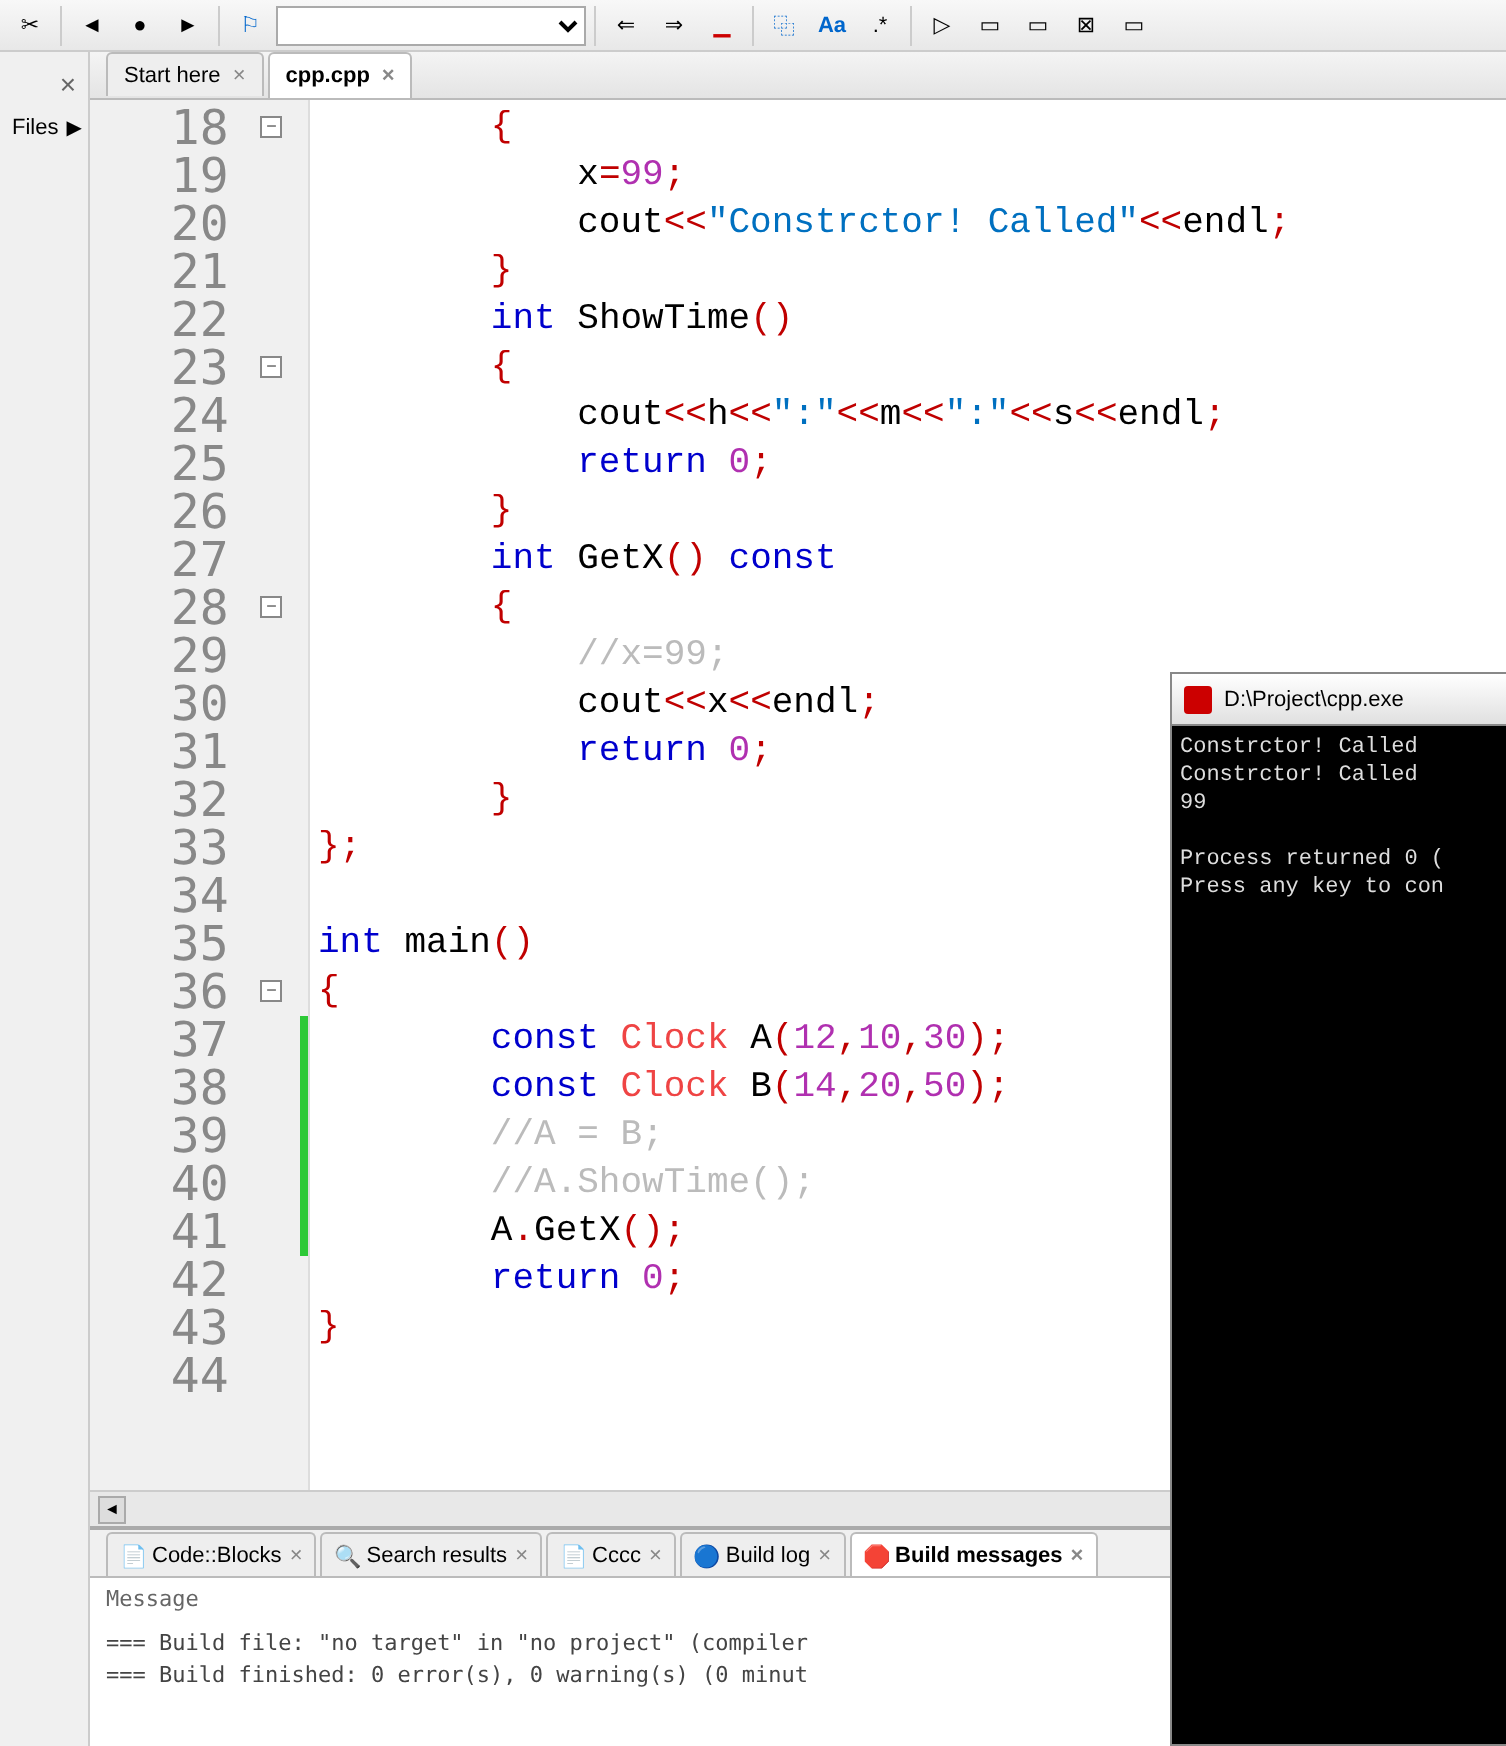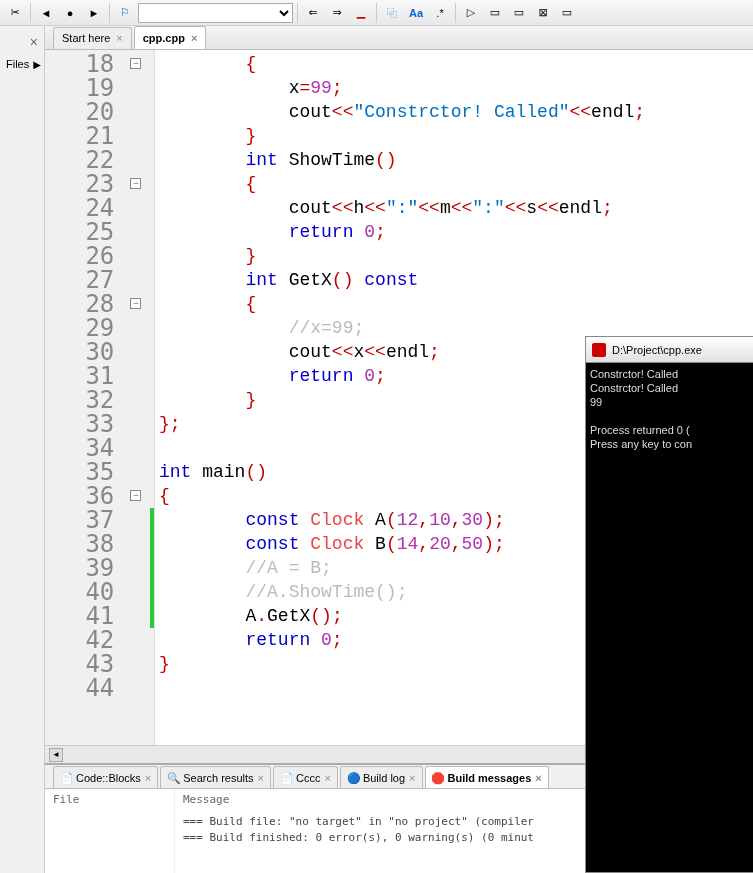--- a/index.html
+++ b/index.html
@@ -6,21 +6,21 @@
 body { font-family: Tahoma, sans-serif; font-size: 11px; background: #f0f0f0; overflow: hidden; width: 753px; height: 873px; position: relative; }
 .toolbar { background: linear-gradient(#f8f8f8, #e8e8e8); border-bottom: 1px solid #ccc; height: 26px; display: flex; align-items: center; padding: 0 4px; gap: 2px; }
 .tb-btn { width: 22px; height: 22px; display: flex; align-items: center; justify-content: center; border: 1px solid transparent; cursor: pointer; }
 .tb-sep { width: 1px; height: 20px; background: #ccc; margin: 0 2px; }
 .tb-combo { width: 155px; height: 20px; border: 1px solid #aaa; background: #fff; font-size: 11px; }
 .left-panel { position: absolute; left: 0; top: 26px; width: 45px; bottom: 0; background: #f0f0f0; border-right: 1px solid #ccc; }
 .left-close { position: absolute; top: 8px; right: 6px; font-family: Arial; font-size: 14px; color: #666; cursor: pointer; }
 .left-item { position: absolute; top: 32px; left: 6px; font-size: 11px; display: flex; align-items: center; gap: 4px; cursor: pointer; }
 .left-arrow { font-size: 10px; }
 .main-area { position: absolute; left: 45px; top: 26px; right: 0; bottom: 110px; display: flex; flex-direction: column; background: #fff; }
-.tab-bar { height: 24px; background: linear-gradient(#f4f4f4, #e4e4e4); border-bottom: 1px solid #bbb; display: flex; align-items: center; padding-left: 8px; }
+.tab-bar { height: 24px; background: linear-gradient(#f4f4f4, #e4e4e4); border-bottom: 1px solid #bbb; display: flex; align-items: flex-start; padding-left: 8px; }
 .tab { height: 22px; padding: 0 8px; display: flex; align-items: center; gap: 6px; border: 1px solid #bbb; border-bottom: none; background: #eee; margin-right: 2px; border-radius: 3px 3px 0 0; cursor: pointer; font-size: 11px; }
 .tab.active { background: #fff; font-weight: bold; height: 23px; }
 .tab-close { color: #888; font-size: 11px; cursor: pointer; font-family: Arial; }
 .editor { flex: 1; display: flex; overflow: hidden; background: #fff; position: relative; }
 .gutter { width: 110px; background: #f0f0f0; border-right: 1px solid #ddd; display: flex; }
 .line-nums { width: 80px; text-align: right; padding-right: 10px; font-family: Consolas, monospace; font-size: 24px; color: #888; line-height: 24px; padding-top: 2px; }
 .fold-col { width: 30px; position: relative; }
 .fold-box { position: absolute; left: 6px; width: 11px; height: 11px; border: 1px solid #888; background: #fff; font-size: 9px; line-height: 9px; text-align: center; color: #555; cursor: pointer; }
 .change-bar { position: absolute; left: 105px; width: 4px; background: #2dc937; }
 .code { flex: 1; font-family: Consolas, 'Courier New', monospace; font-size: 18px; line-height: 24px; padding-top: 2px; padding-left: 4px; white-space: pre; overflow: hidden; }
@@ -39,21 +39,21 @@
 .bottom-tabs { height: 24px; display: flex; align-items: flex-end; padding-left: 8px; border-bottom: 1px solid #bbb; }
 .btab { height: 22px; padding: 0 6px; display: flex; align-items: center; gap: 4px; border: 1px solid #bbb; border-bottom: none; background: #eee; margin-right: 2px; border-radius: 3px 3px 0 0; font-size: 11px; cursor: pointer; }
 .btab.active { background: #fff; font-weight: bold; }
 .btab-icon { width: 12px; height: 12px; display: inline-block; }
 .bottom-content { flex: 1; background: #fff; display: flex; font-family: Consolas, monospace; font-size: 11px; overflow: hidden; }
 .bcol-h { padding: 4px 8px; color: #666; border-right: 1px solid #eee; }
 .bmsg-area { flex: 1; padding: 4px 8px; color: #444; line-height: 16px; white-space: pre; }
 .console-win { position: absolute; right: 0; top: 336px; width: 168px; bottom: 0; background: #000; border: 1px solid #888; border-right: none; z-index: 100; }
 .console-title { height: 26px; background: linear-gradient(#fff, #e0e0e0); display: flex; align-items: center; padding: 0 6px; gap: 6px; font-size: 11px; border-bottom: 1px solid #888; }
 .console-icon { width: 14px; height: 14px; background: #c00; border-radius: 2px; }
-.console-body { padding: 4px; color: #ddd; font-family: Liberation Sans, sans-serif; font-size: 11px; line-height: 14px; white-space: pre; }
+.console-body { padding: 4px; color: #ddd; font-family: Liberation Mono, monospace; font-size: 11px; line-height: 14px; white-space: pre; }
 </style>
 </head>
 <body>
 
 <div class="toolbar">
   <div class="tb-btn">✂</div>
   <div class="tb-sep"></div>
   <div class="tb-btn">◄</div>
   <div class="tb-btn">●</div>
   <div class="tb-btn">►</div>
@@ -195,21 +195,20 @@
         <span>Build log</span>
         <span class="tab-close">×</span>
       </div>
       <div class="btab active">
         <span class="btab-icon">🛑</span>
         <span>Build messages</span>
         <span class="tab-close">×</span>
       </div>
     </div>
   <div class="bottom-content">
-    <div class="bcol-h" style="width:130px">File</div>
     <div style="flex:1">
       <div class="bcol-h" style="border:none">Message</div>
       <div class="bmsg-area" id="bmsg-area">=== Build file: "no target" in "no project" (compiler
 === Build finished: 0 error(s), 0 warning(s) (0 minut</div>
     </div>
   </div>
 </div>
 
 <div class="console-win">
   <div class="console-title">

